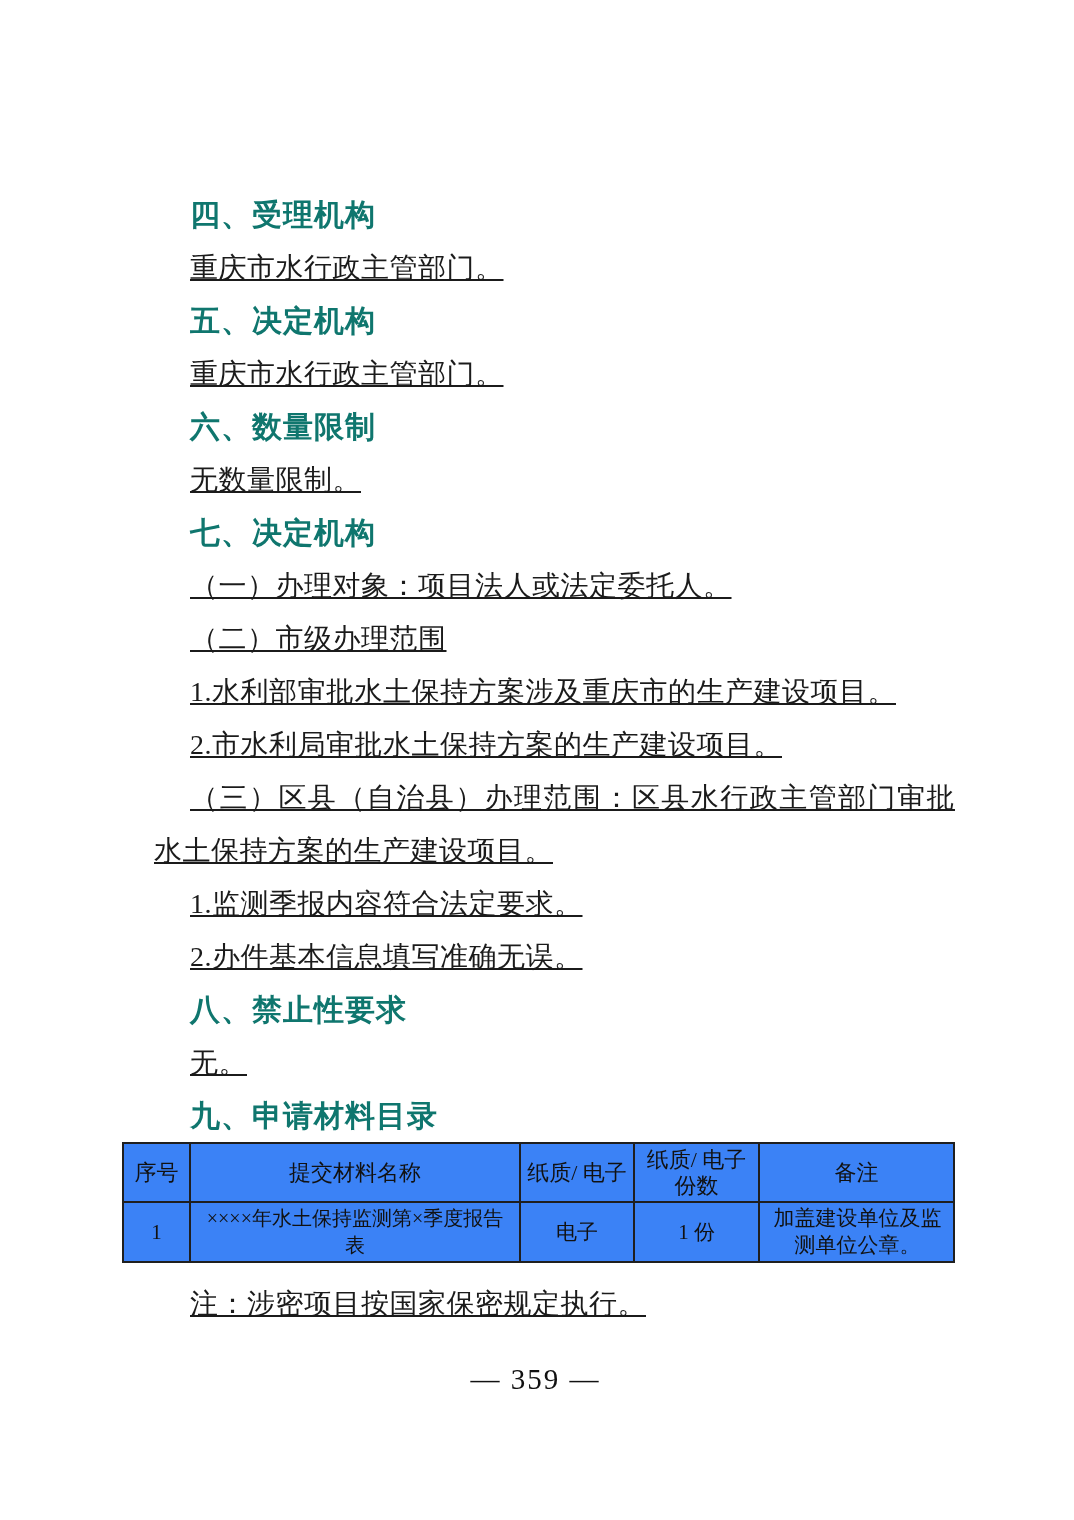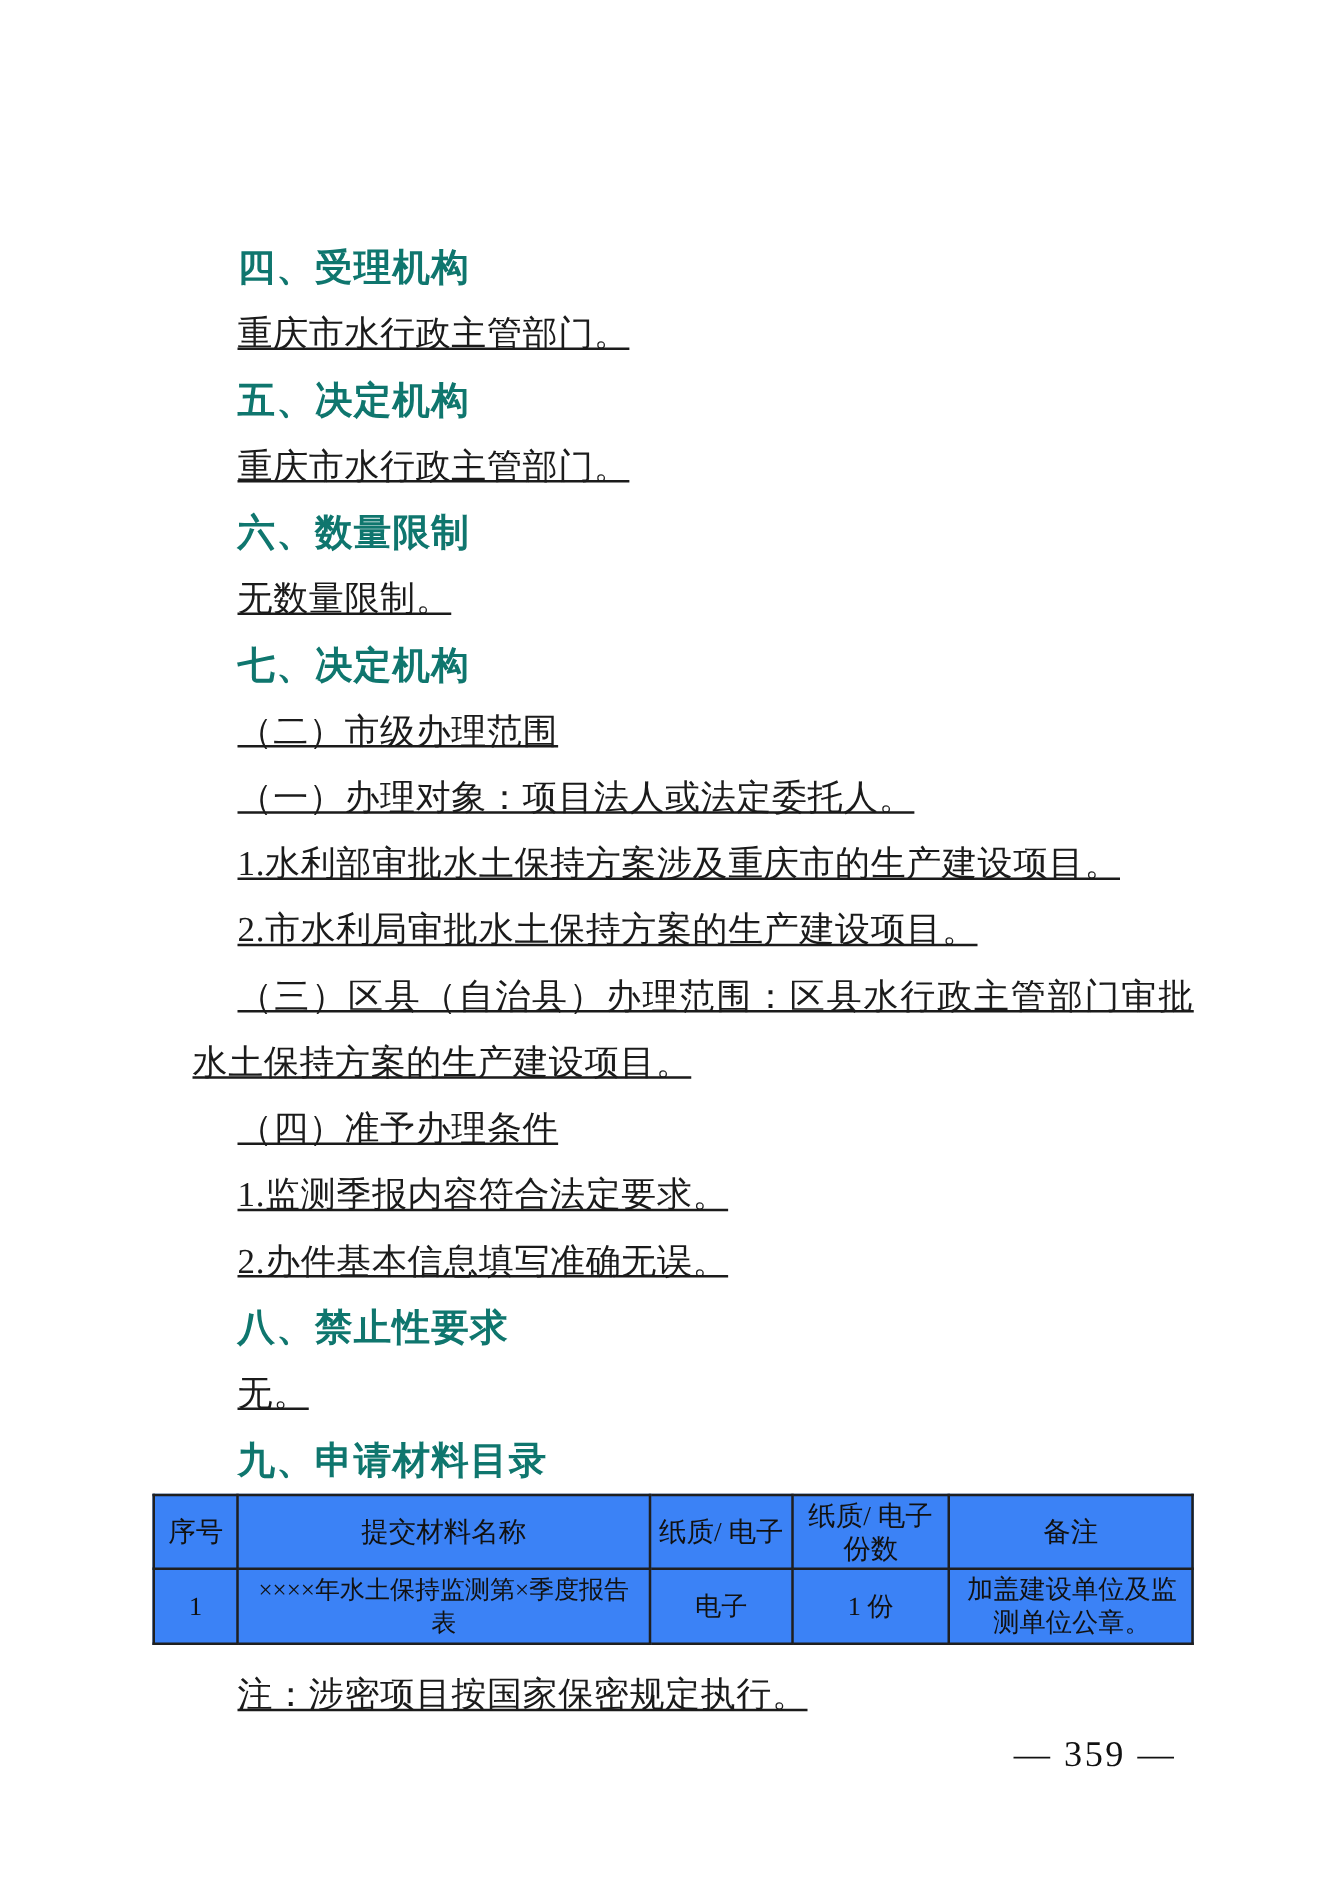--- a/index.html
+++ b/index.html
@@ -88,48 +88,48 @@
     text-align: center;
     line-height: 27px;
     padding-left: 8px !important;
   }
   .note-line {
     margin-top: 14px;
   }
   .pageno {
     height: 42px;
     line-height: 42px;
-    text-align: right;
+    text-align: center;
     padding-right: 14px;
     font-family: "Liberation Serif", serif;
     font-size: 29px;
     color: #111111;
     letter-spacing: 2px;
+    margin-top: 28px;
   }
 </style>
 </head>
 <body>
 
 <div class="page">
   <div class="content">
 
     <div class="line h">四、受理机构</div>
     <div class="line p">重庆市水行政主管部门。</div>
     <div class="line h">五、决定机构</div>
     <div class="line p">重庆市水行政主管部门。</div>
     <div class="line h">六、数量限制</div>
     <div class="line p">无数量限制。</div>
     <div class="line h">七、决定机构</div>
+    <div class="line p">（一）办理对象：项目法人或法定委托人。</div>
     <div class="line p">（二）市级办理范围</div>
-    <div class="line p">（一）办理对象：项目法人或法定委托人。</div>
     <div class="line p">1.水利部审批水土保持方案涉及重庆市的生产建设项目。</div>
     <div class="line p">2.市水利局审批水土保持方案的生产建设项目。</div>
     <div class="line p pj">（三）区县（自治县）办理范围：区县水行政主管部门审批</div>
     <div class="line p p0">水土保持方案的生产建设项目。</div>
-    <div class="line p">（四）准予办理条件</div>
     <div class="line p">1.监测季报内容符合法定要求。</div>
     <div class="line p">2.办件基本信息填写准确无误。</div>
     <div class="line h">八、禁止性要求</div>
     <div class="line p">无。</div>
     <div class="line h">九、申请材料目录</div>
 
     <table class="materials">
       <colgroup>
         <col style="width:67px">
         <col style="width:330px">

